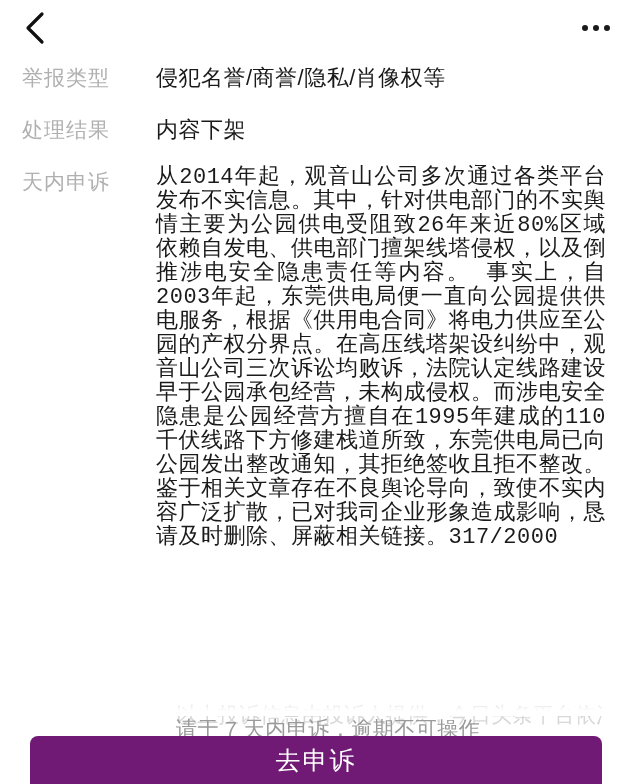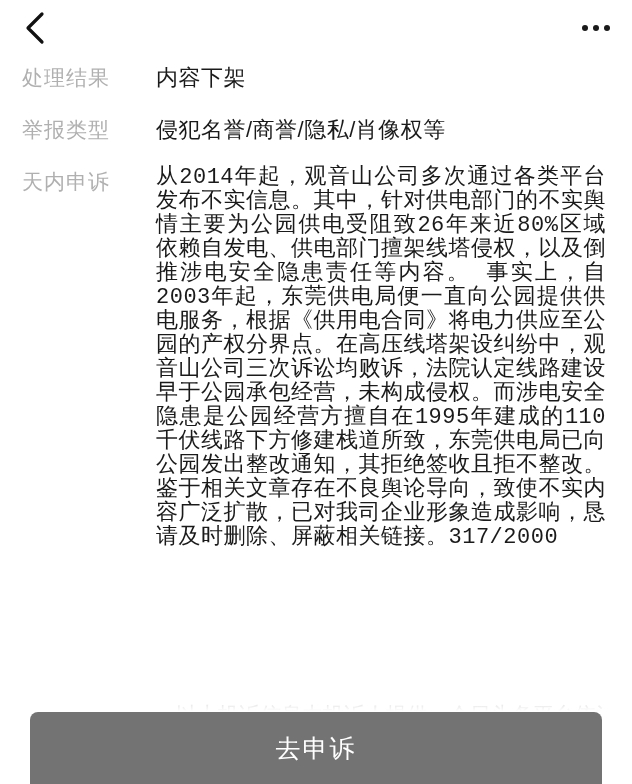--- a/index.html
+++ b/index.html
@@ -117,22 +117,22 @@
     height: 16px;
     background: linear-gradient(to bottom, rgba(255,255,255,0) 0%, #ffffff 70%);
     pointer-events: none;
   }
 
   .appeal-button {
     position: absolute;
     left: 30px;
     right: 30px;
     bottom: 0;
-    height: 72px;
-    background: #737373;
+    height: 48px;
+    background: #701a75;
     border: none;
     border-radius: 8px 8px 0 0;
     color: #ffffff;
     font-size: 25px;
     font-family: "Liberation Sans", sans-serif;
     letter-spacing: 2px;
     display: flex;
     align-items: center;
     justify-content: center;
     cursor: pointer;
@@ -152,27 +152,27 @@
     <div class="more-icon">
       <i></i>
       <i></i>
       <i></i>
     </div>
   </div>
 
   <div class="content">
 
     <div class="row">
-      <div class="row-label">处理结果</div>
-      <div class="row-value">内容下架</div>
+      <div class="row-label">举报类型</div>
+      <div class="row-value">侵犯名誉/商誉/隐私/肖像权等</div>
     </div>
 
     <div class="row">
-      <div class="row-label">举报类型</div>
-      <div class="row-value">侵犯名誉/商誉/隐私/肖像权等</div>
+      <div class="row-label">处理结果</div>
+      <div class="row-value">内容下架</div>
     </div>
 
     <div class="row row-desc">
       <div class="row-label">天内申诉</div>
       <div class="row-value">从2014年起，观音山公司多次通过各类平台发布不实信息。其中，针对供电部门的不实舆情主要为公园供电受阻致26年来近80%区域依赖自发电、供电部门擅架线塔侵权，以及倒推涉电安全隐患责任等内容。 事实上，自2003年起，东莞供电局便一直向公园提供供电服务，根据《供用电合同》将电力供应至公园的产权分界点。在高压线塔架设纠纷中，观音山公司三次诉讼均败诉，法院认定线路建设早于公园承包经营，未构成侵权。而涉电安全隐患是公园经营方擅自在1995年建成的110千伏线路下方修建栈道所致，东莞供电局已向公园发出整改通知，其拒绝签收且拒不整改。鉴于相关文章存在不良舆论导向，致使不实内容广泛扩散，已对我司企业形象造成影响，恳请及时删除、屏蔽相关链接。317/2000</div>
     </div>
 
   </div>
 
   <div class="faded-line">以上投诉信息由投诉人提供，今日头条平台依法</div>

